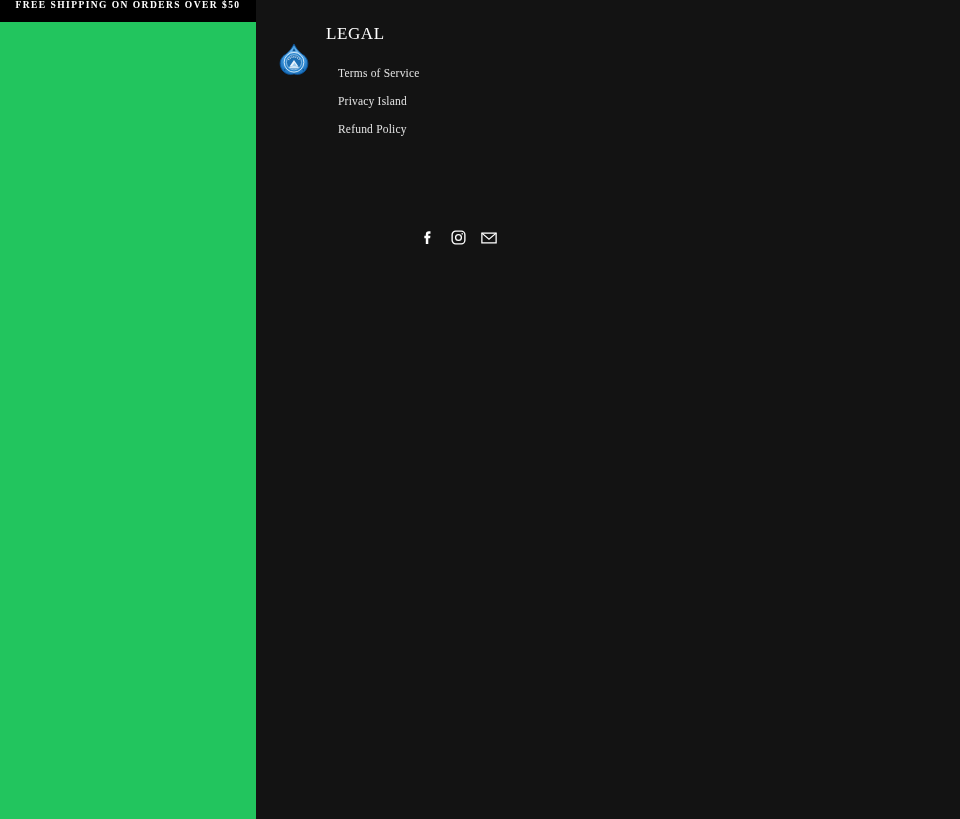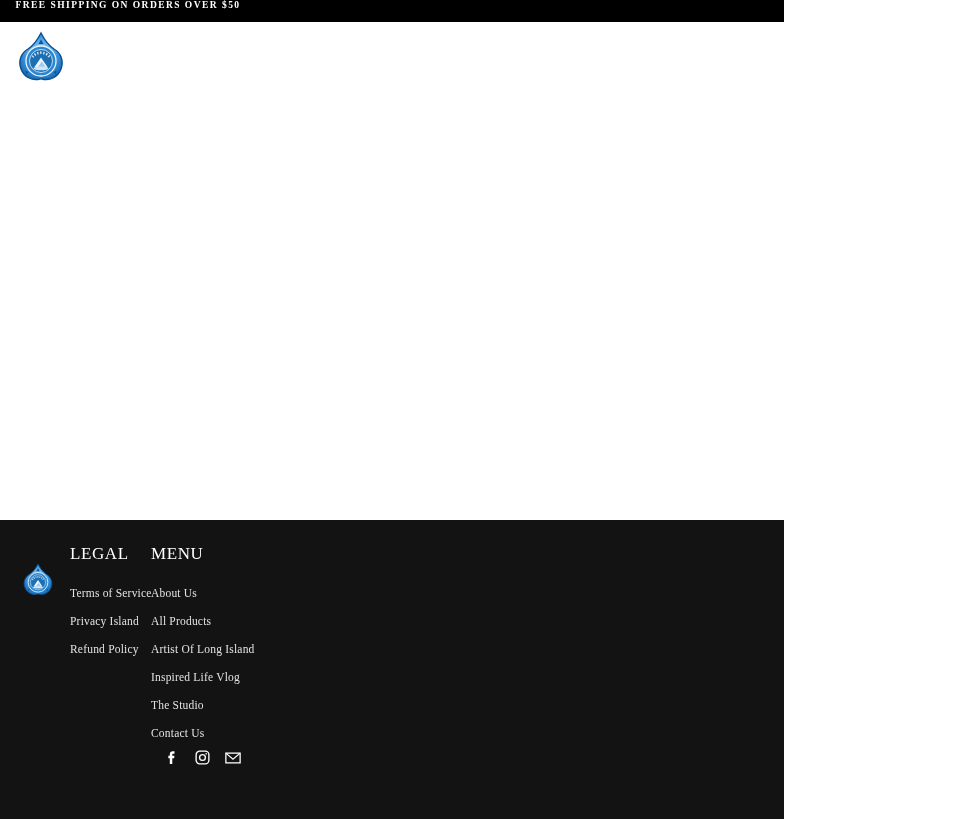--- a/index.html
+++ b/index.html
@@ -10,25 +10,25 @@
     overflow: hidden;
   }
 
   body {
     font-family: "Liberation Serif", serif;
     background: #ffffff;
     color: #1a1a1a;
   }
 
   #page {
-    width: 784px;
+    width: 960px;
     height: 819px;
     position: relative;
     display: flex;
-    flex-direction: column;
+    flex-direction: row;
     background: #22c55e;
   }
 
   
   .announcement-bar {
     height: 22px;
     background: #000000;
     color: #ffffff;
     display: flex;
     align-items: flex-start;
@@ -140,20 +140,21 @@
   }
 
   .footer-links a {
     font-family: "Liberation Serif", serif;
     font-size: 11.5px;
     color: #e2e2e2;
     text-decoration: none;
     letter-spacing: 0.2px;
     white-space: nowrap;
     display: inline-block;
+    margin-left: 12px;
   }
 
   .footer-divider {
     border: 0;
     border-top: 1px solid #cfcfcf;
     width: 100px;
     margin: 11px 0 0 1px;
   }
 
   .footer-copy {
@@ -275,43 +276,20 @@
               </li>
               <li>
                 <a href="#">Privacy Island</a>
               </li>
               <li>
                 <a href="#">Refund Policy</a>
               </li>
             </ul>
           </div>
 
-          <div class="footer-col menu">
-            <h4 class="footer-heading">MENU</h4>
-            <ul class="footer-links">
-              <li>
-                <a href="#">About Us</a>
-              </li>
-              <li>
-                <a href="#">All Products</a>
-              </li>
-              <li>
-                <a href="#">Artist Of Long Island</a>
-              </li>
-              <li>
-                <a href="#">Inspired Life Vlog</a>
-              </li>
-              <li>
-                <a href="#">The Studio</a>
-              </li>
-              <li>
-                <a href="#">Contact Us</a>
-              </li>
-            </ul>
-          </div>
 
 
         </div>
       </div>
 
       <ul class="social-list">
         <li>
           <a href="#">
             <span>
               <svg width="17" height="17" viewBox="0 0 24 24" fill="#ffffff" xmlns="http://www.w3.org/2000/svg">

